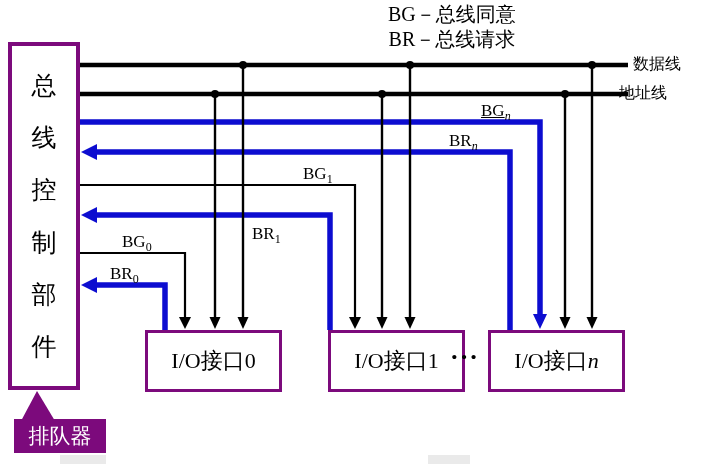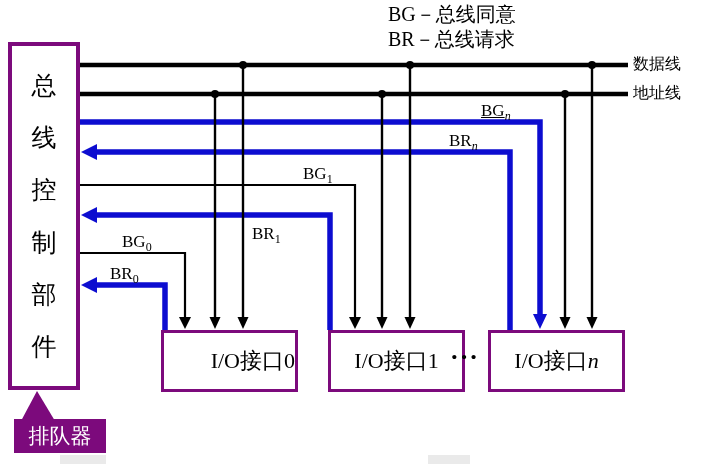--- a/index.html
+++ b/index.html
@@ -11,21 +11,21 @@
   
   .bus{stroke:#000;stroke-width:4.5;fill:none;}
   .thin{stroke:#000;stroke-width:2.2;fill:none;}
   .drop{stroke:#000;stroke-width:2.4;fill:none;}
   .bluewire{stroke:var(--blue,#0d0dd0);stroke-width:5.5;fill:none;}
   .ab{fill:#000;stroke:none;}
   .abl{fill:var(--blue,#0d0dd0);stroke:none;}
   .dotj{fill:#000;stroke:none;}
   .apurple{fill:var(--purple,#7c0a7c);stroke:none;}
   
-  .legend{position:absolute;left:388px;top:2px;font-size:20px;line-height:25px;white-space:nowrap;}
+  .legend{position:absolute;left:388px;top:2px;font-size:20px;line-height:25px;white-space:nowrap;text-align:center;}
   .ctrl{
     position:absolute;left:8px;top:42px;width:72px;height:348px;box-sizing:border-box;
     border:4px solid var(--purple,#7c0a7c);background:#fff;
     display:flex;flex-direction:column;justify-content:space-evenly;align-items:center;
     font-size:25px;line-height:1;
   }
   .buslabel{position:absolute;font-size:16px;white-space:nowrap;}
   .sig{position:absolute;font-size:17px;white-space:nowrap;}
   .sig sub{font-size:12px;line-height:0;}
   .it{font-style:italic;}
@@ -104,30 +104,30 @@
   <div class="ctrl">
     <span>总</span>
     <span>线</span>
     <span>控</span>
     <span>制</span>
     <span>部</span>
     <span>件</span>
   </div>
 
   <div class="buslabel" style="left:633px;top:54px;">数据线</div>
-  <div class="buslabel" style="left:633px;top:83px;">地址线</div>
+  <div class="buslabel" style="left:619px;top:83px;">地址线</div>
 
   <div class="sig" style="left:481px;top:101px;text-decoration:underline;"><span>BG</span><sub class="it">n</sub></div>
   <div class="sig" style="left:449px;top:131px;font-family:Liberation Serif, serif;"><span>BR</span><sub class="it">n</sub></div>
   <div class="sig" style="left:303px;top:164px;"><span>BG</span><sub>1</sub></div>
   <div class="sig" style="left:252px;top:188px;margin-top:36px;"><span>BR</span><sub>1</sub></div>
   <div class="sig" style="left:122px;top:232px;"><span>BG</span><sub>0</sub></div>
   <div class="sig" style="left:110px;top:264px;"><span>BR</span><sub>0</sub></div>
 
-  <div class="iobox" style="left:161px;justify-content:flex-end;">
+  <div class="iobox" style="left:145px;">
     <span><span>I/O接口</span><span>0</span></span>
   </div>
   <div class="iobox" style="left:328px;">
     <span><span>I/O接口</span><span>1</span></span>
   </div>
   <div class="iobox" style="left:488px;">
     <span><span>I/O接口</span><span class="it">n</span></span>
   </div>
 
   <div class="dots">···</div>

